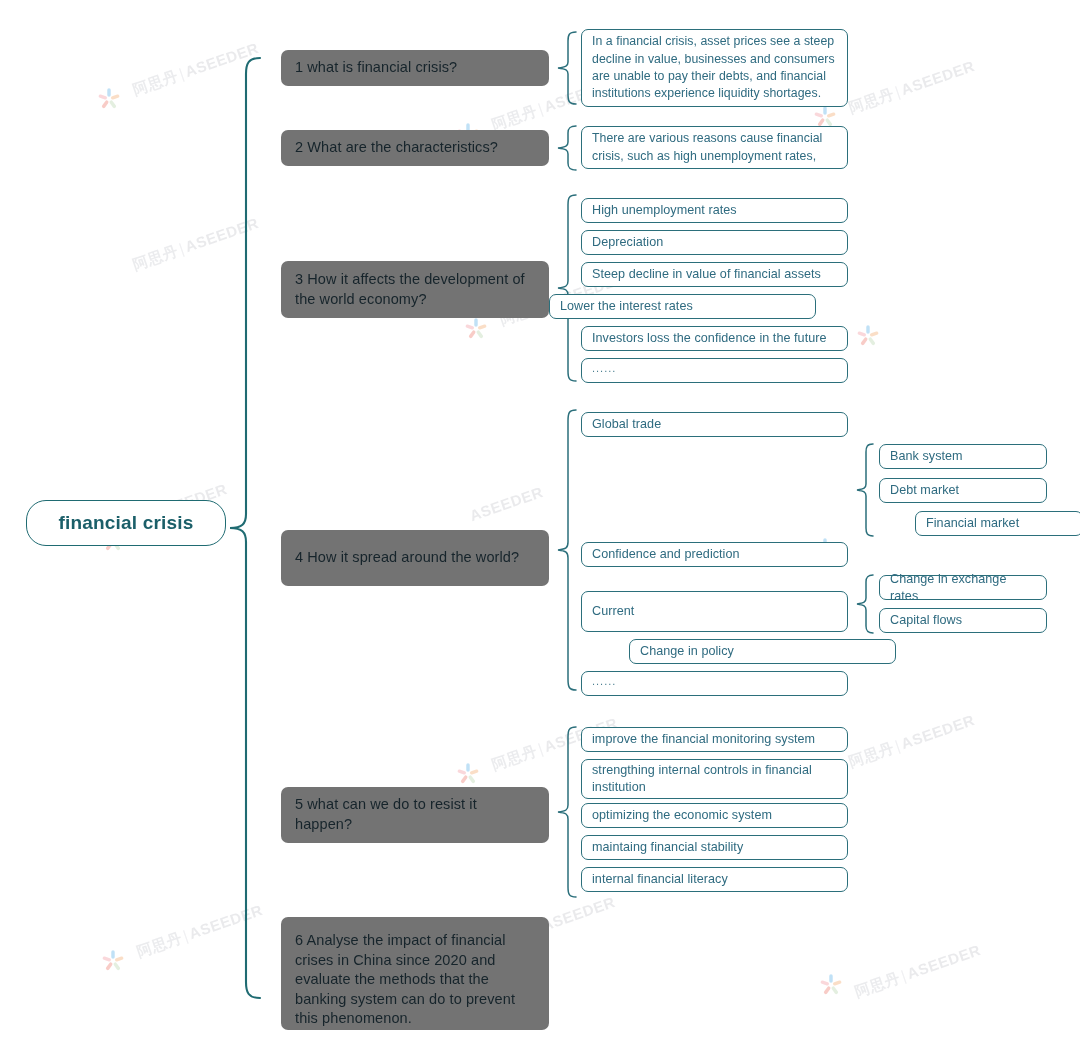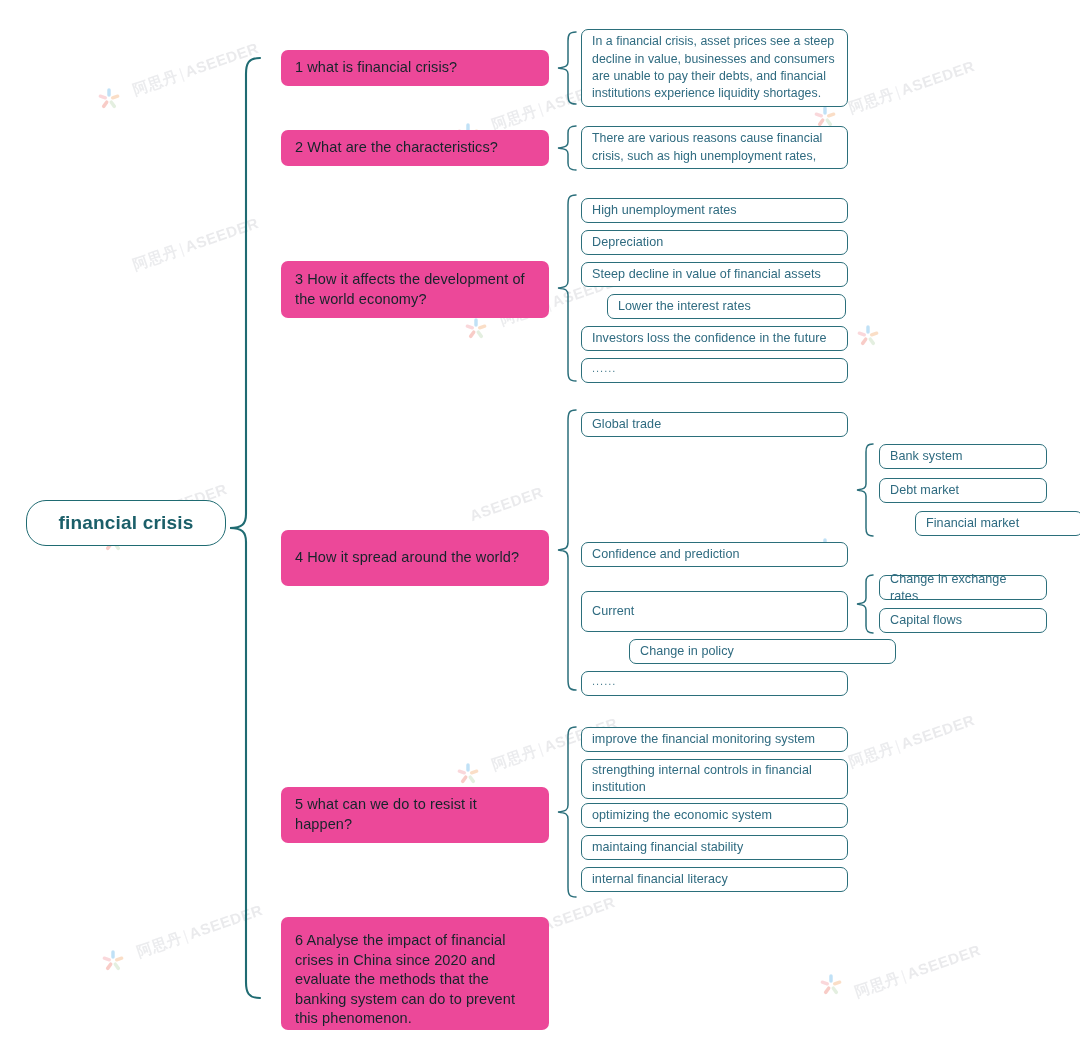--- a/index.html
+++ b/index.html
@@ -53,21 +53,21 @@
     background: #ffffff;
     justify-content: center;
   }
   .node-root .label {
     font-size: 19px;
     font-weight: 700;
     color: #1b5f69;
     letter-spacing: .2px;
   }
   .node-l1 {
-    background: #ec4899;
+    background: #737373;
     border-radius: 7px;
     padding: 10px 14px;
   }
   .node-l1 .label {
     font-size: 14.5px;
     color: #16242b;
     line-height: 1.35;
     letter-spacing: .1px;
   }
   .node-box {
@@ -332,21 +332,21 @@
   </div>
   <div class="node node-box" style="left:581px; top:198px; width:267px; height:25px;">
     <span class="label">High unemployment rates</span>
   </div>
   <div class="node node-box" style="left:581px; top:230px; width:267px; height:25px;">
     <span class="label">Depreciation</span>
   </div>
   <div class="node node-box" style="left:581px; top:262px; width:267px; height:25px;">
     <span class="label">Steep decline in value of financial assets</span>
   </div>
-  <div class="node node-box" style="left:607px; top:294px; width:239px; height:25px;">
+  <div class="node node-box" style="left:549px; top:294px; width:267px; height:25px;">
     <span class="label">Lower the interest rates</span>
   </div>
   <div class="node node-box" style="left:581px; top:326px; width:267px; height:25px;">
     <span class="label">Investors loss  the confidence in the future</span>
   </div>
   <div class="node node-box dots" style="left:581px; top:358px; width:267px; height:25px;">
     <span class="label">......</span>
   </div>
 
   <div class="node node-l1" style="left:281px; top:530px; width:268px; height:56px;">

